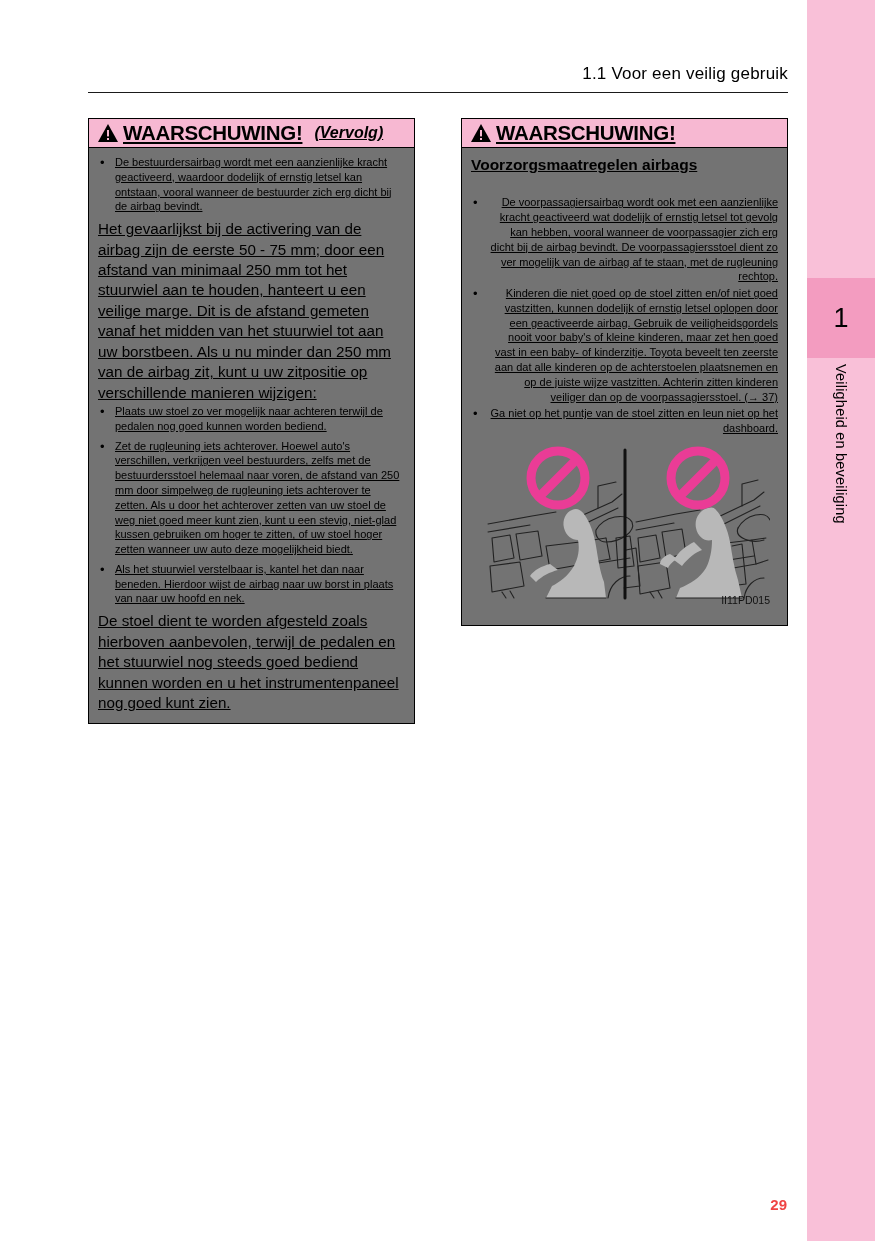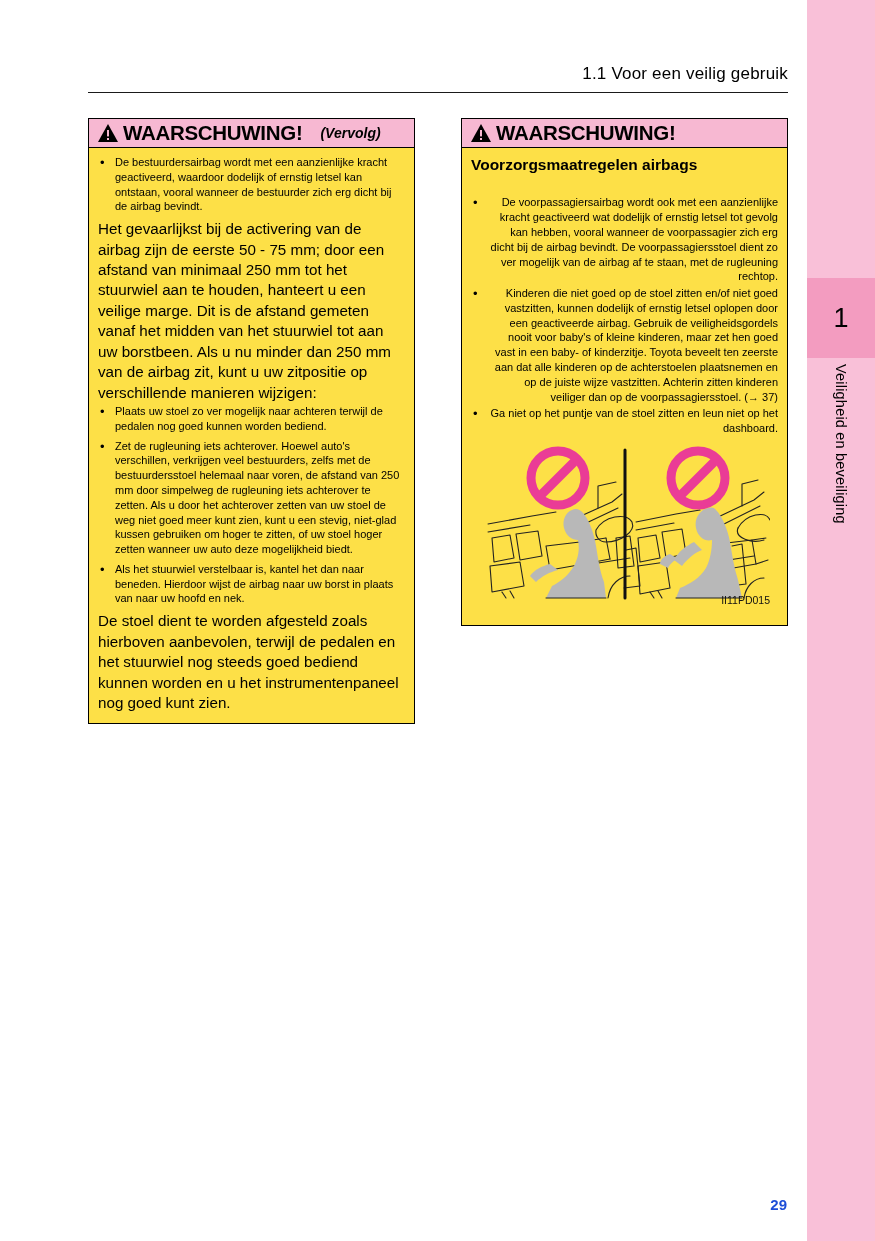--- a/index.html
+++ b/index.html
@@ -81,45 +81,46 @@
     left: 88px;
     width: 700px;
     display: flex;
     gap: 46px;
   }
   .column { width: 327px; }
 
   
   .warn-box {
     border: 1.6px solid #000;
-    background: #fde047;
+    background: #737373;
+    text-decoration: underline;
   }
   .warn-head {
     background: #f7b8d2;
     border-bottom: 1.6px solid #000;
     height: 29px;
     display: flex;
     align-items: center;
     padding: 0 8px;
     gap: 4px;
   }
   .warn-tri { flex: 0 0 auto; display: block; }
   .warn-title {
     font-size: 20.5px;
     font-weight: bold;
     color: #000;
     letter-spacing: -0.3px;
     line-height: 1;
   }
   .warn-cont {
-    font-size: 14px;
+    font-size: 16px;
     font-weight: bold;
     font-style: italic;
     color: #000;
-    margin-left: 14px;
+    margin-left: 8px;
     line-height: 1;
   }
   .warn-body {
     padding: 7px 9px 9px 9px;
   }
 
   
   .subhead {
     font-size: 15.5px;
     font-weight: bold;
@@ -168,21 +169,21 @@
     margin-left: 8px;
   }
 
   
   .page-number {
     position: absolute;
     right: 88px;
     bottom: 28px;
     font-size: 15px;
     font-weight: bold;
-    color: #1d4ed8;
+    color: #ef4444;
   }
 </style>
 </head>
 <body>
 
 <div class="edge-strip"></div>
 <div class="tab-number-block">
   <span class="tab-number">1</span>
 </div>
 <div class="tab-label-block">

